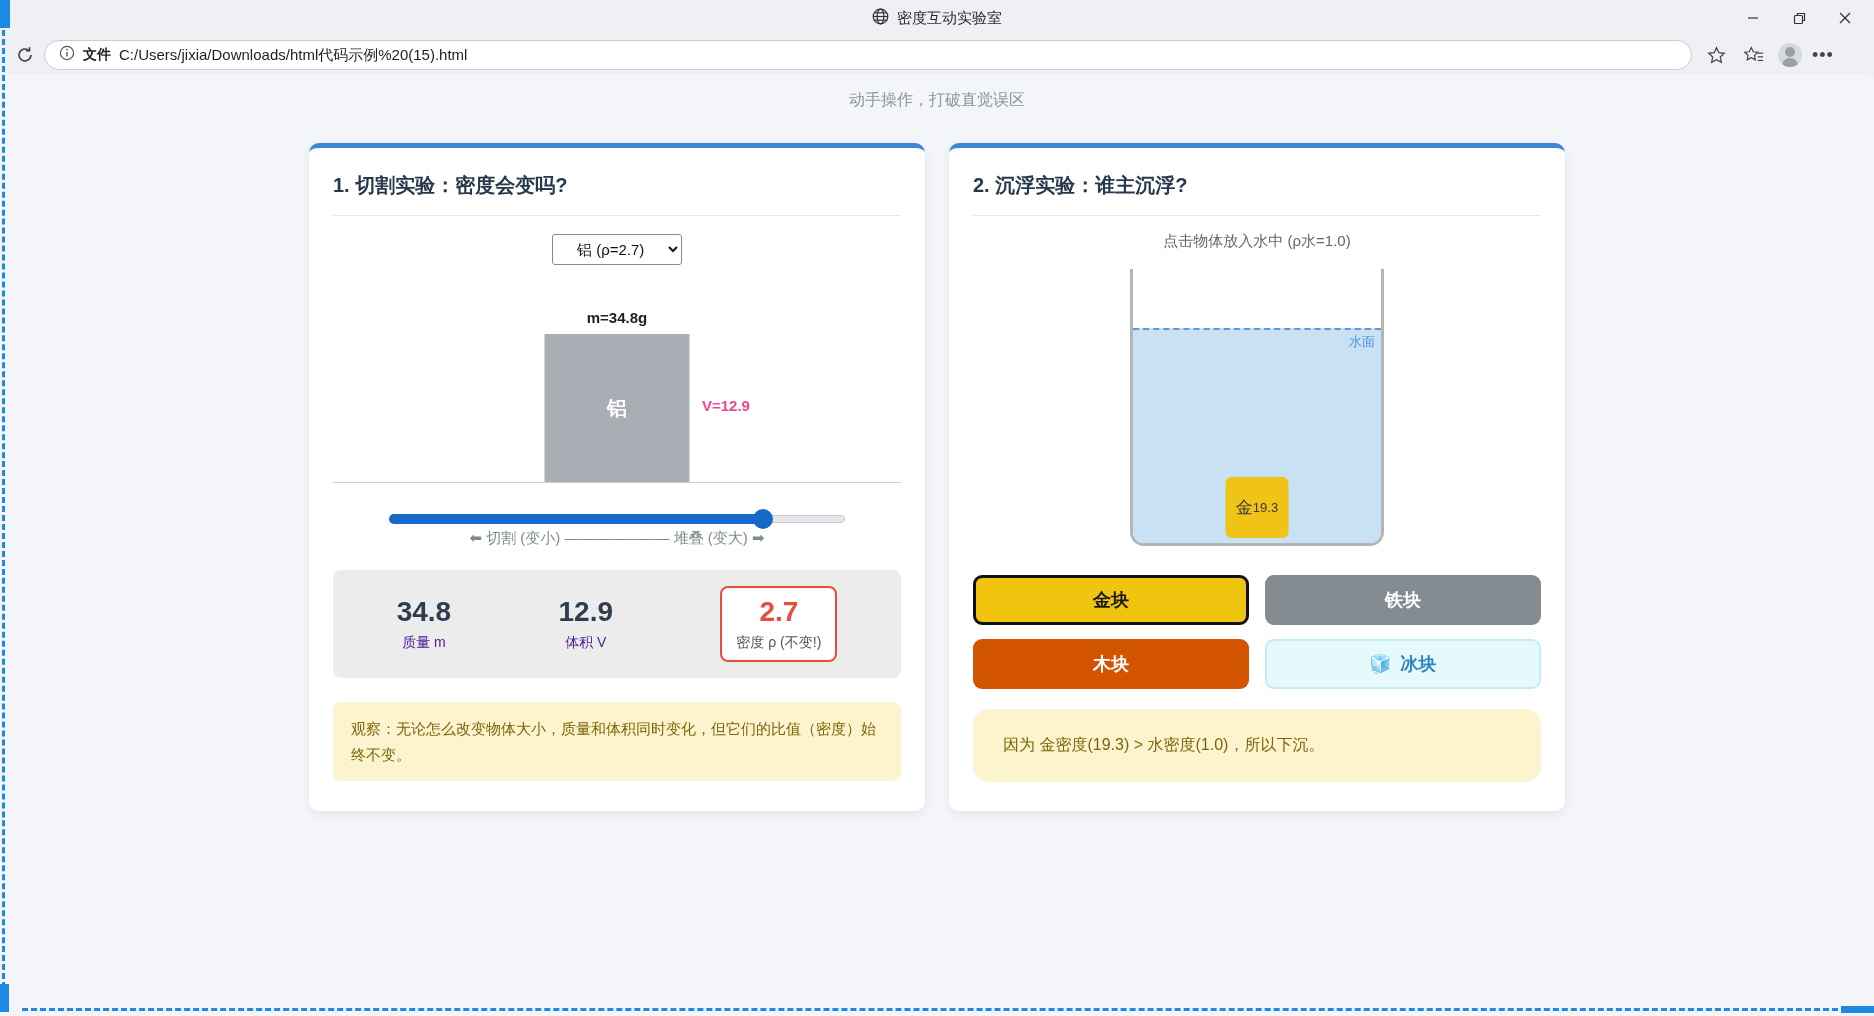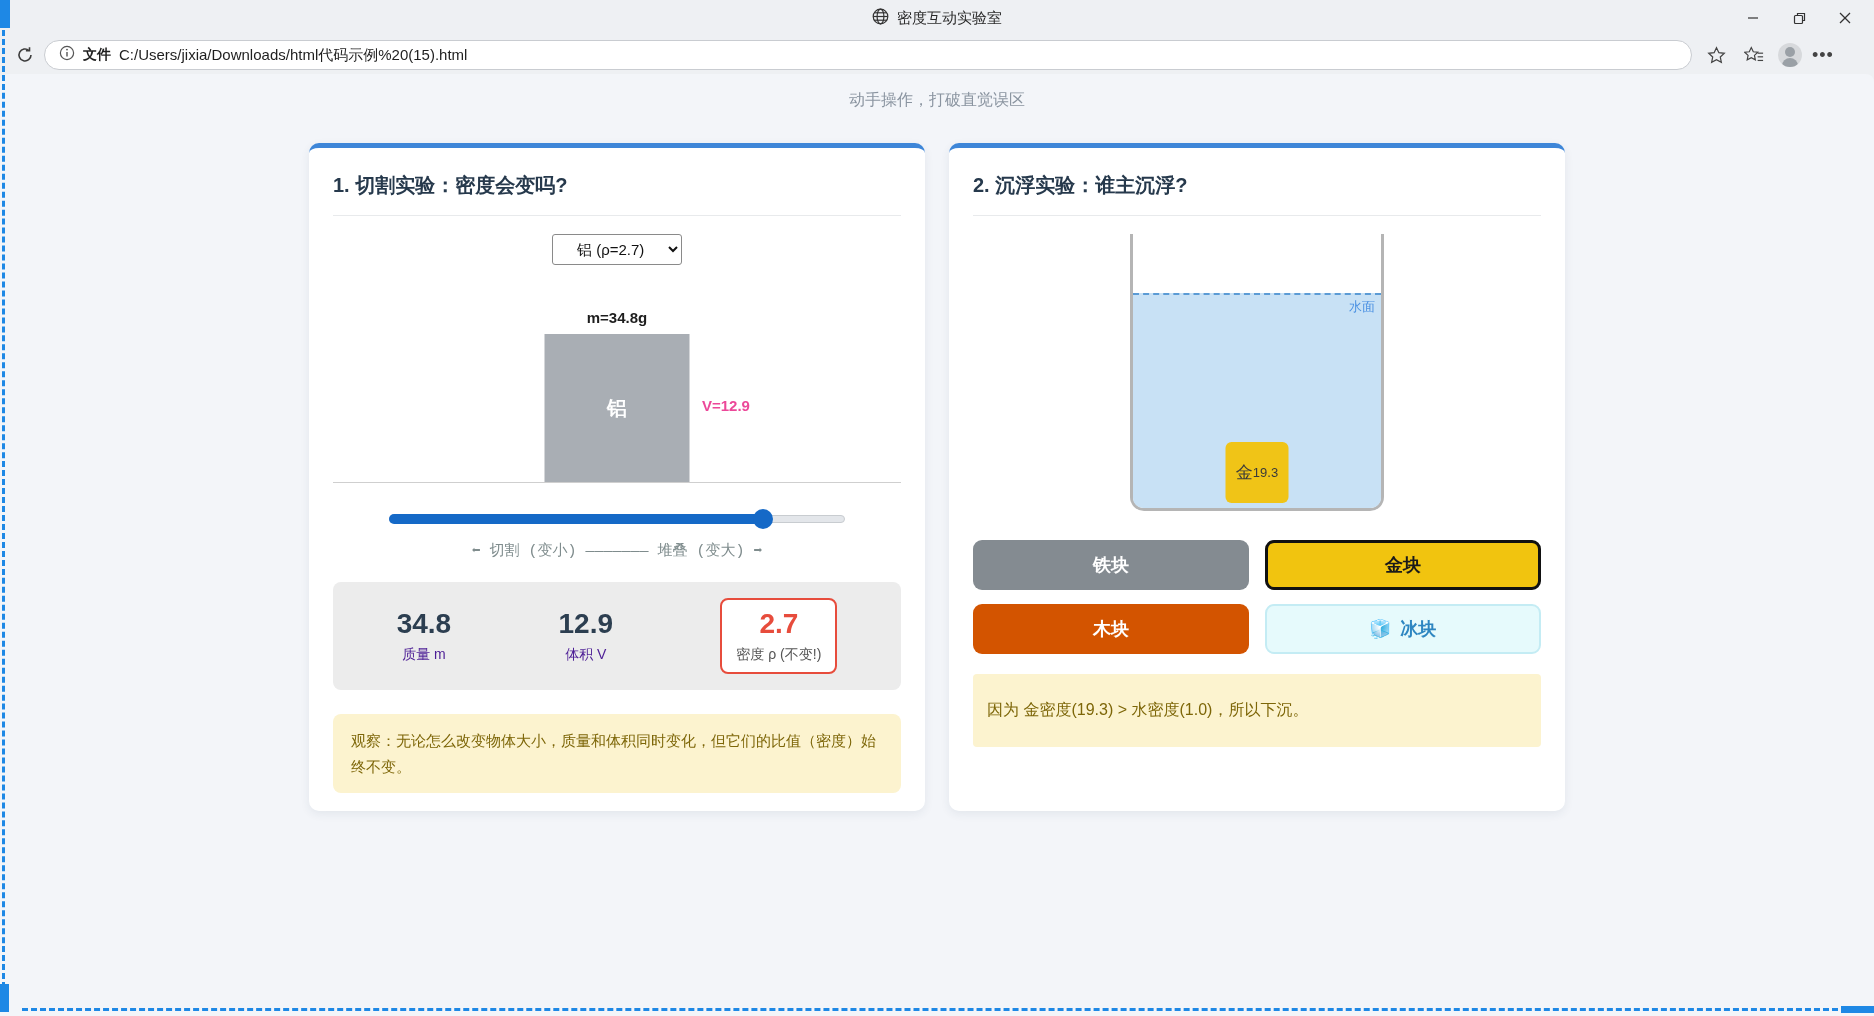--- a/index.html
+++ b/index.html
@@ -40,21 +40,21 @@
   select.material { font-size:15px; padding:5px 20px; border:1px solid #8a8a8a; border-radius:3px; background:#fff; color:#111; }
   .stage { position:relative; height:202px; margin-top:16px; border-bottom:1px solid #cfcfcf; }
   .block { position:absolute; left:50%; transform:translateX(-50%); bottom:0; width:145px; height:148px; background:#a9aeb4;
            display:flex; align-items:center; justify-content:center; color:#fff; font-size:20px; font-weight:bold; }
   .mass-label { position:absolute; left:50%; transform:translateX(-50%); bottom:156px; font-size:15px; font-weight:bold; color:#1d1d1d; white-space:nowrap; }
   .vol-label { position:absolute; left:calc(50% + 85px); bottom:68px; font-size:15px; font-weight:bold; color:#ec4899; white-space:nowrap; }
   .slider-wrap { margin:26px 56px 0; position:relative; height:20px; }
   .slider-track { position:absolute; top:6px; left:0; right:0; height:8px; border-radius:5px; background:#e3e6ea; border:1px solid #c8ccd0; }
   .slider-fill { position:absolute; top:5px; left:0; height:10px; border-radius:5px; background:#1569c7; }
   .slider-thumb { position:absolute; top:0; width:20px; height:20px; border-radius:50%; background:#1569c7; transform:translateX(-50%); }
-  .slider-caption { margin-top:12px; text-align:center; font-size:15px; color:#7f8c8d;font-family:Liberation Mono, monospace; }
+  .slider-caption { text-align:center; font-size:15px; color:#7f8c8d; }
   .stats { margin-top:22px; background:#ececec; border-radius:8px; padding:16px 10px; display:flex; align-items:center; justify-content:space-around; min-height:97px; }
   .stat { text-align:center; }
   .stat .val { font-size:28px; font-weight:bold; color:#2c3e50; }
   .stat .lbl { font-size:14px; color:#4c1d95; margin-top:6px; }
   .stat.highlight { background:#fff; border:2px solid #e74c3c; border-radius:8px; padding:8px 14px; }
   .stat.highlight .val { color:#e74c3c; }
   .stat.highlight .lbl { color:#555; }
   .note { margin-top:24px; background:#fcf3cf; border-radius:8px; padding:14px 18px; font-size:15px; line-height:1.7; color:#7d6608; }
 
   
@@ -66,21 +66,21 @@
                 display:flex; align-items:center; justify-content:center; color:#3a3a3a; }
   .sunk-block .nm { font-size:17px; }
   .sunk-block .dn { font-size:13px; }
   .obj-buttons { margin-top:29px; display:grid; grid-template-columns:1fr 1fr; gap:14px 16px; }
   .obj-btn { height:50px; border-radius:9px; font-size:18px; font-weight:bold; border:none; cursor:pointer;
              display:flex; align-items:center; justify-content:center; gap:8px; font-family:inherit; }
   .obj-btn.iron { background:#848b91; color:#fff; }
   .obj-btn.gold { background:#f1c40f; color:#1a1a1a; border:3px solid #111; }
   .obj-btn.wood { background:#d35400; color:#fff; }
   .obj-btn.ice  { background:#e6fafc; color:#2e86c1; border:2px solid #c4ecf4; }
-  .explain { margin-top:20px; background:#fcf3cf; border-radius:4px; padding:26px 14px; font-size:16px; color:#7d6608; }
+  .explain { margin-top:20px; background:#fcf3cf; border-radius:16px; padding:26px 30px; font-size:16px; color:#7d6608; }
 
   
   .sel { position:absolute; z-index:50; pointer-events:none; }
   .sel-left { left:2px; top:30px; bottom:10px; border-left:3px dashed #1e88e5; }
   .sel-bottom { left:22px; right:36px; bottom:5px; border-bottom:3px dashed #1e88e5; }
   .sel-corner-tl { left:0; top:0; width:10px; height:28px; background:#1e88e5; }
   .sel-corner-bl { left:0; bottom:4px; width:9px; height:28px; background:#1e88e5; }
   .sel-corner-br { right:0; bottom:3px; width:33px; height:7px; background:#1e88e5; }
 </style>
 </head>
@@ -199,34 +199,35 @@
           <div class="val">2.7</div>
           <div class="lbl">密度 ρ (不变!)</div>
         </div>
       </div>
 
       <div class="note">观察：无论怎么改变物体大小，质量和体积同时变化，但它们的比值（密度）始终不变。</div>
     </div>
 
     <div class="card">
       <h2>2. 沉浮实验：谁主沉浮?</h2>
+      <div class="hint">点击物体放入水中 (ρ水=1.0)</div>
 
       <div class="beaker">
         <div class="water">
           <div class="water-label">水面</div>
           <div class="sunk-block">
             <span class="nm">金</span>
               <span class="dn">19.3</span>
           </div>
         </div>
       </div>
 
       <div class="obj-buttons">
+        <button class="obj-btn gold">金块</button>
         <button class="obj-btn iron">铁块</button>
-        <button class="obj-btn gold">金块</button>
         <button class="obj-btn wood">木块</button>
         <button class="obj-btn ice">
             <span>🧊</span>
             <span>冰块</span>
           </button>
       </div>
 
       <div class="explain">因为 金密度(19.3) &gt; 水密度(1.0)，所以下沉。</div>
     </div>
   </div>

